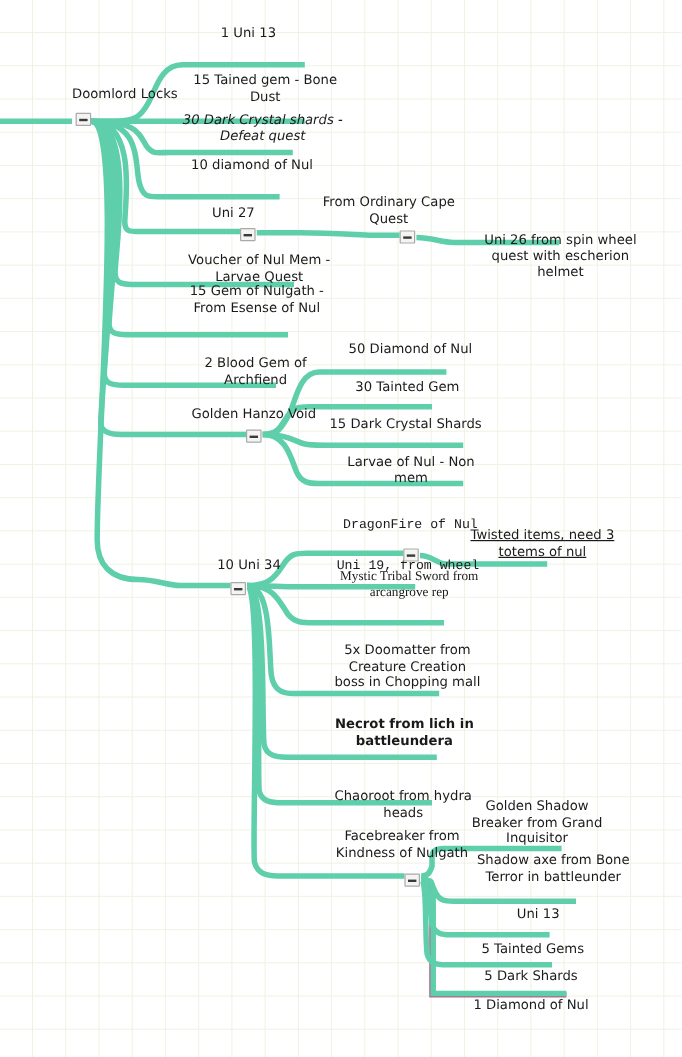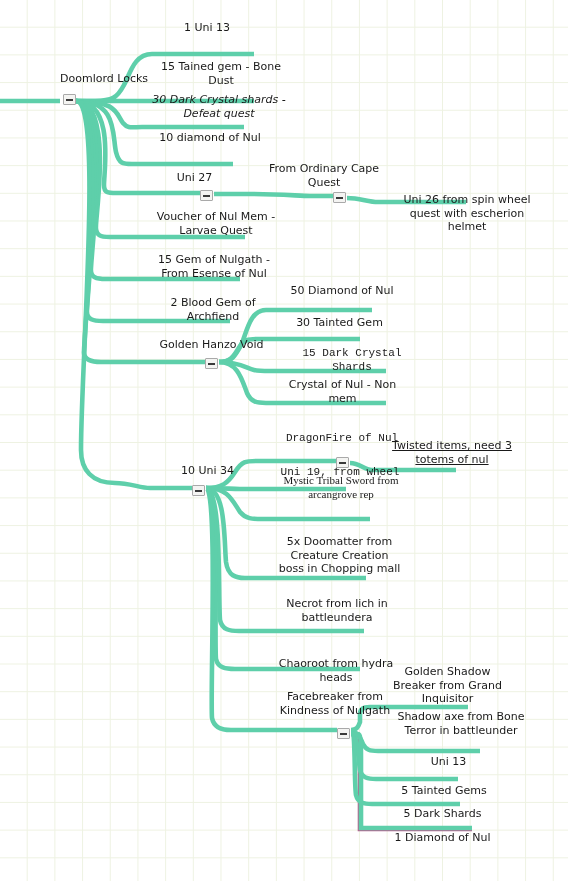--- a/index.html
+++ b/index.html
@@ -101,34 +101,34 @@
   <div id="nodes-layer">
       <div class="node left-align" style="left: 0px; top: 72px; width: 90px; margin-left: 28px;"><span>Doomlord Locks</span></div>
       <div class="node" style="left: 110px; top: 21px; width: 130px;"><span>1 Uni 13</span></div>
       <div class="node" style="left: 124px; top: 60px; width: 130px;"><span>15 Tained gem - Bone Dust</span></div>
       <div class="node" style="left: 117px; top: 93px; width: 140px; font-style: italic;"><span>30 Dark Crystal shards - Defeat quest</span></div>
       <div class="node" style="left: 113px; top: 131px; width: 130px;"><span>10 diamond of Nul</span></div>
       <div class="node" style="left: 110px; top: 171px; width: 105px;"><span>Uni 27</span></div>
       <div class="node" style="left: 232px; top: 162px; width: 120px;"><span>From Ordinary Cape Quest</span></div>
       <div class="node" style="left: 370px; top: 155px; width: 130px; margin-top: 38px;"><span>Uni 26 from spin wheel quest with escherion helmet</span></div>
       <div class="node" style="left: 120px; top: 210px; width: 128px;"><span>Voucher of Nul Mem - Larvae Quest</span></div>
-      <div class="node" style="left: 116px; top: 253px; width: 132px;"><span>15 Gem of Nulgath - From Esense of Nul</span></div>
+      <div class="node" style="left: 116px; top: 236px; width: 132px;"><span>15 Gem of Nulgath - From Esense of Nul</span></div>
       <div class="node" style="left: 122px; top: 296px; width: 118px;"><span>2 Blood Gem of Archfiend</span></div>
       <div class="node" style="left: 122px; top: 338px; width: 115px;"><span>Golden Hanzo Void</span></div>
       <div class="node" style="left: 250px; top: 284px; width: 120px;"><span>50 Diamond of Nul</span></div>
       <div class="node" style="left: 250px; top: 316px; width: 115px;"><span>30 Tainted Gem</span></div>
-      <div class="node" style="left: 255px; top: 347px; width: 130px; font-family: Liberation Mono, monospace;"><span>15 Dark Crystal Shards</span></div>
-      <div class="node" style="left: 248px; top: 378px; width: 125px;"><span>Crystal of Nul - Non mem</span></div>
+      <div class="node" style="left: 241px; top: 347px; width: 130px;"><span>15 Dark Crystal Shards</span></div>
+      <div class="node" style="left: 248px; top: 378px; width: 125px;"><span>Larvae of Nul - Non mem</span></div>
       <div class="node" style="left: 128px; top: 464px; width: 95px;"><span>10 Uni 34</span></div>
       <div class="node" style="left: 250px; top: 432px; width: 120px; font-family: Liberation Mono, monospace;"><span>DragonFire of Nul</span></div>
       <div class="node" style="left: 360px; top: 439px; width: 120px; text-decoration: underline;"><span>Twisted items, need 3 totems of nul</span></div>
       <div class="node" style="left: 248px; top: 466px; width: 120px; font-family: Liberation Mono, monospace;"><span>Uni 19, from wheel</span></div>
       <div class="node" style="left: 249px; top: 474px; width: 120px; font-family: Liberation Serif, serif;"><span>Mystic Tribal Sword from arcangrove rep</span></div>
       <div class="node" style="left: 245px; top: 535px; width: 125px;"><span>5x Doomatter from Creature Creation boss in Chopping mall</span></div>
-      <div class="node" style="left: 245px; top: 597px; width: 120px;"><span>Necrot from lich in battleundera</span></div>
+      <div class="node" style="left: 245px; top: 597px; width: 120px; font-weight: bold;"><span>Necrot from lich in battleundera</span></div>
       <div class="node" style="left: 244px; top: 637px; width: 120px; margin-top: 20px;"><span>Chaoroot from hydra heads</span></div>
       <div class="node" style="left: 243px; top: 690px; width: 120px;"><span>Facebreaker from Kindness of Nulgath</span></div>
       <div class="node" style="left: 358px; top: 665px; width: 115px;"><span>Golden Shadow Breaker from Grand Inquisitor</span></div>
       <div class="node" style="left: 364px; top: 710px; width: 130px;"><span>Shadow axe from Bone Terror in battleunder</span></div>
       <div class="node" style="left: 364px; top: 755px; width: 105px;"><span>Uni 13</span></div>
       <div class="node" style="left: 362px; top: 784px; width: 100px;"><span>5 Tainted Gems</span></div>
       <div class="node" style="left: 363px; top: 807px; width: 95px;"><span>5 Dark Shards</span></div>
       <div class="node" style="left: 358px; top: 831px; width: 105px;"><span>1 Diamond of Nul</span></div>
     </div>
   <div id="toggles-layer">

